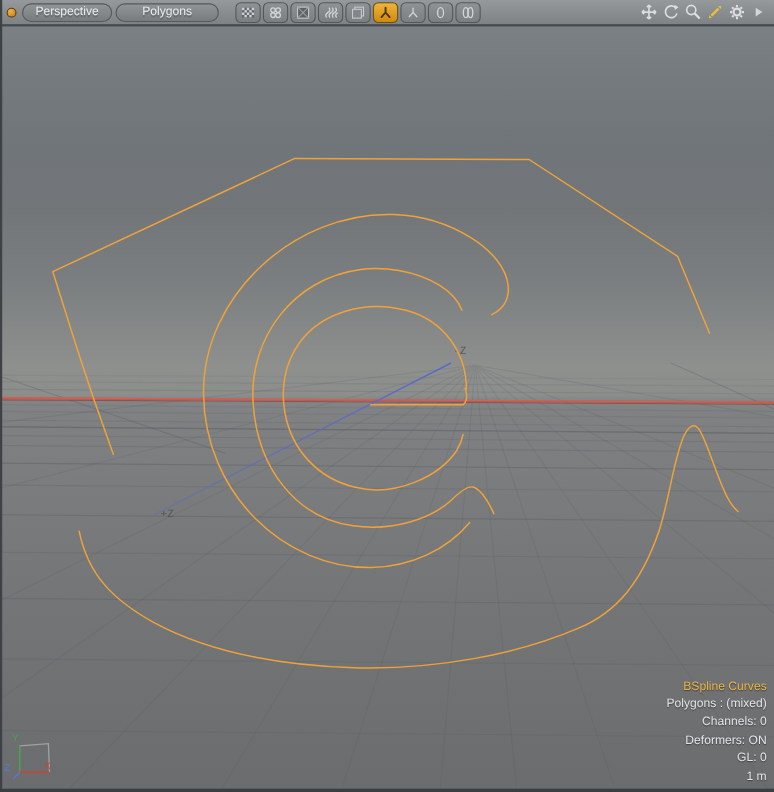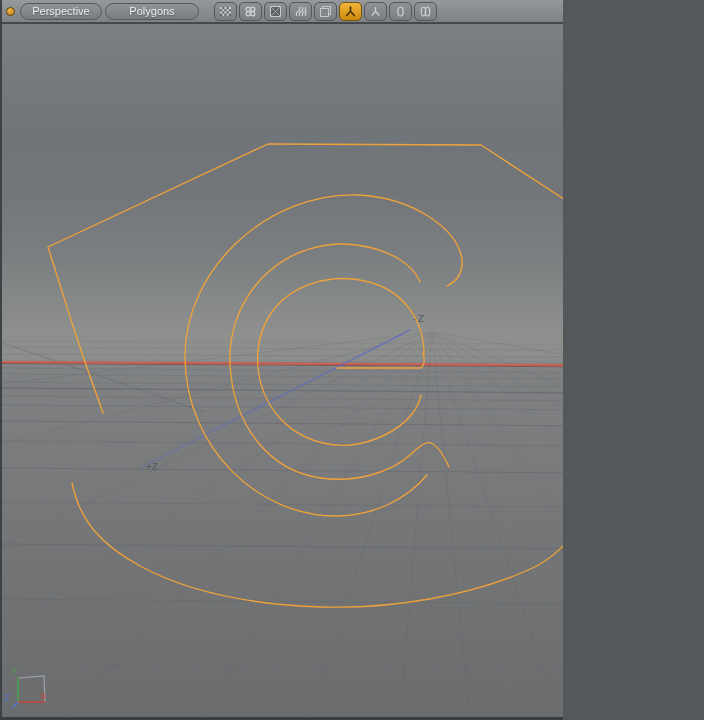--- a/index.html
+++ b/index.html
@@ -1,16 +1,16 @@
 <!DOCTYPE html>
 <html style="--curve-orange: #f0a23a; --axis-red: #c05a4e; --axis-blue: #5a68c8; --grid-line: #53565a; --label-gray: #54575b; --info-orange: #f0b43c; --info-text: #e3e5e7; --gizmo-green: #46a846; --gizmo-red: #cc4334; --gizmo-blue: #5577dd; --active-button: #e8a62c; --maximize-yellow: #e9c235;"><head>
 <meta charset="utf-8">
 <style>
   html,body{margin:0;padding:0;background:#55585a;}
-  .app{position:relative;width:563px;height:720px;overflow:hidden;
+  .app{position:relative;width:704px;height:720px;overflow:hidden;
        font-family:"Liberation Sans",sans-serif;background:#7b8084;}
   
   .toolbar{position:absolute;top:0;left:0;width:704px;height:22px;
     background:linear-gradient(#96999c,#7e8285);border-bottom:2px solid #45484b;
     display:flex;align-items:center;box-sizing:content-box;z-index:10;}
   .status-dot{width:7px;height:7px;border-radius:50%;margin:0 5px 0 6px;
     background:radial-gradient(circle at 35% 30%,#f2b445,#c27a16);
     border:1px solid #5d4410;flex:none;}
   .pill{height:15px;border:1px solid #54585a;border-radius:9px;
     background:linear-gradient(#8f9496,#787c7f);color:#eceeee;font-size:11px;
@@ -257,17 +257,25 @@
         <path class="gz-gray" d="M18,654 L44,652 L45,678"></path>
         <line class="gz-green" x1="18" y1="654" x2="18" y2="678"></line>
         <line class="gz-red" x1="17" y1="678" x2="45" y2="678"></line>
         <line class="gz-blue" x1="18" y1="678" x2="12" y2="684"></line>
         <text class="gz-t-g" x="11" y="650">Y</text>
         <text class="gz-t-r" x="40" y="675">X</text>
         <text class="gz-t-b" x="4" y="677">Z</text>
       </g>
     </svg>
 
+    <div class="info">
+      <div class="sel">BSpline Curves</div>
+      <div>Polygons : (mixed)</div>
+      <div>Channels: 0</div>
+      <div>Deformers: ON</div>
+      <div>GL: 0</div>
+      <div>1 m</div>
+    </div>
   </div>
 
   <div class="edge-left"></div>
   <div class="edge-bottom"></div>
 </div>
 
 </body></html>

